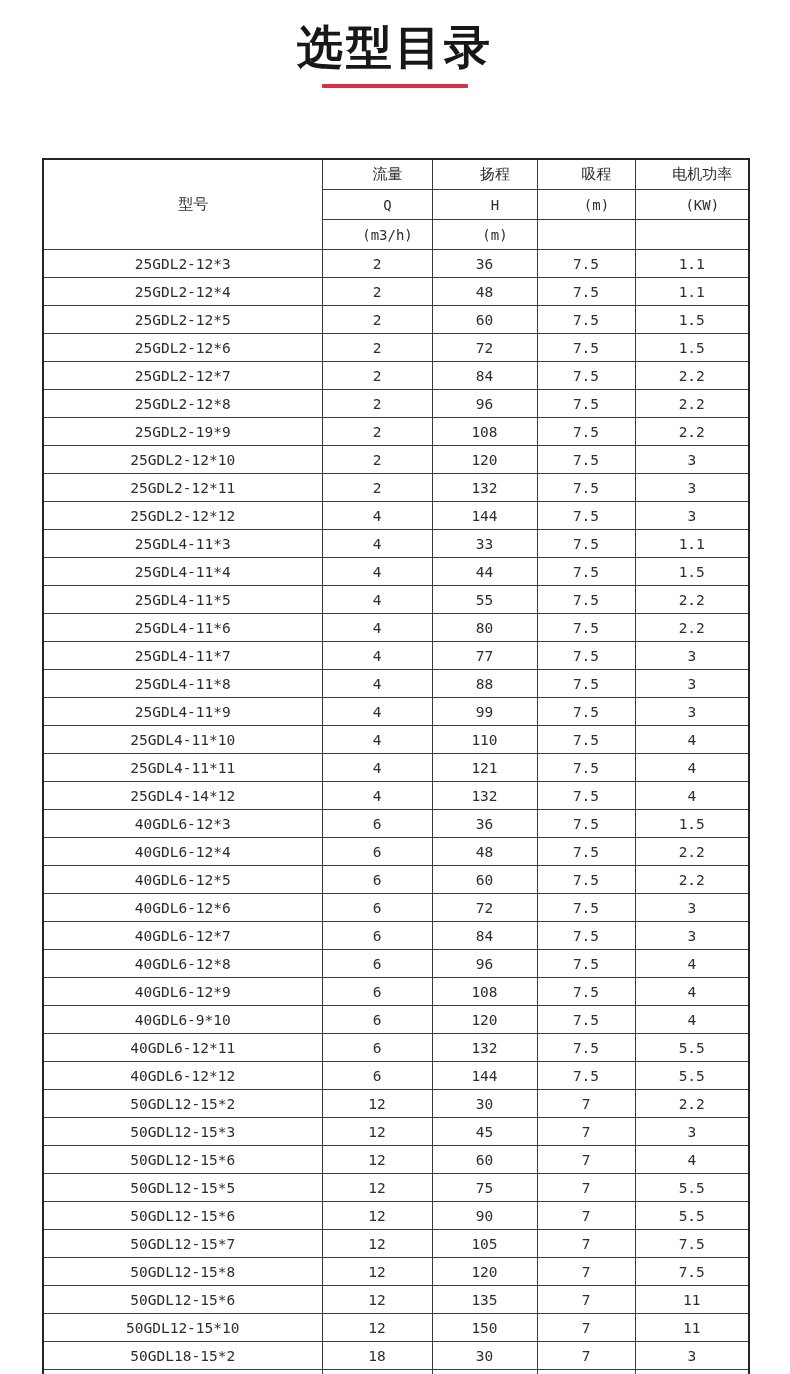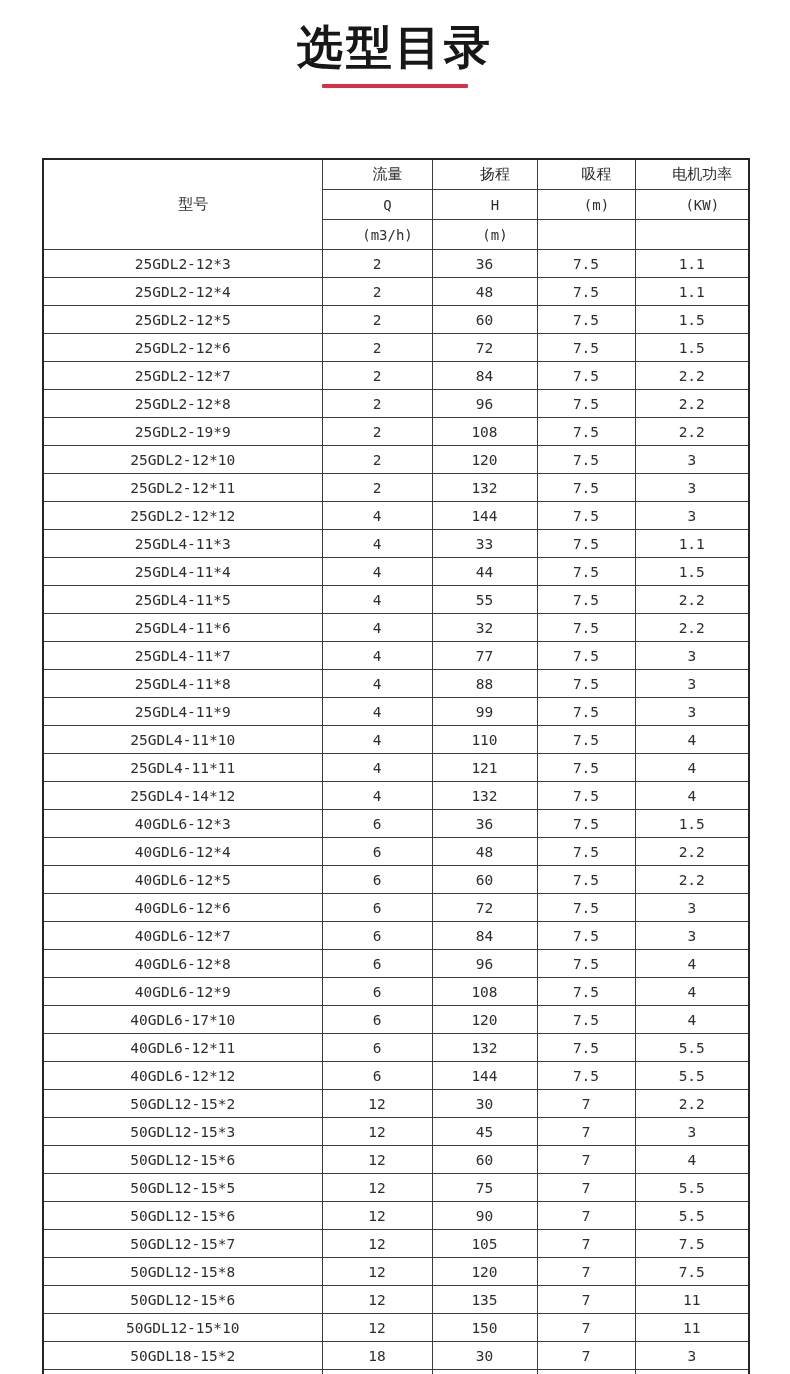--- a/index.html
+++ b/index.html
@@ -202,21 +202,21 @@
         <tr>
           <td>25GDL4-11*5</td>
           <td>4</td>
           <td>55</td>
           <td>7.5</td>
           <td>2.2</td>
         </tr>
         <tr>
           <td>25GDL4-11*6</td>
           <td>4</td>
-          <td>32</td>
+          <td>80</td>
           <td>7.5</td>
           <td>2.2</td>
         </tr>
         <tr>
           <td>25GDL4-11*7</td>
           <td>4</td>
           <td>77</td>
           <td>7.5</td>
           <td>3</td>
         </tr>
@@ -298,21 +298,21 @@
           <td>4</td>
         </tr>
         <tr>
           <td>40GDL6-12*9</td>
           <td>6</td>
           <td>108</td>
           <td>7.5</td>
           <td>4</td>
         </tr>
         <tr>
-          <td>40GDL6-17*10</td>
+          <td>40GDL6-9*10</td>
           <td>6</td>
           <td>120</td>
           <td>7.5</td>
           <td>4</td>
         </tr>
         <tr>
           <td>40GDL6-12*11</td>
           <td>6</td>
           <td>132</td>
           <td>7.5</td>

